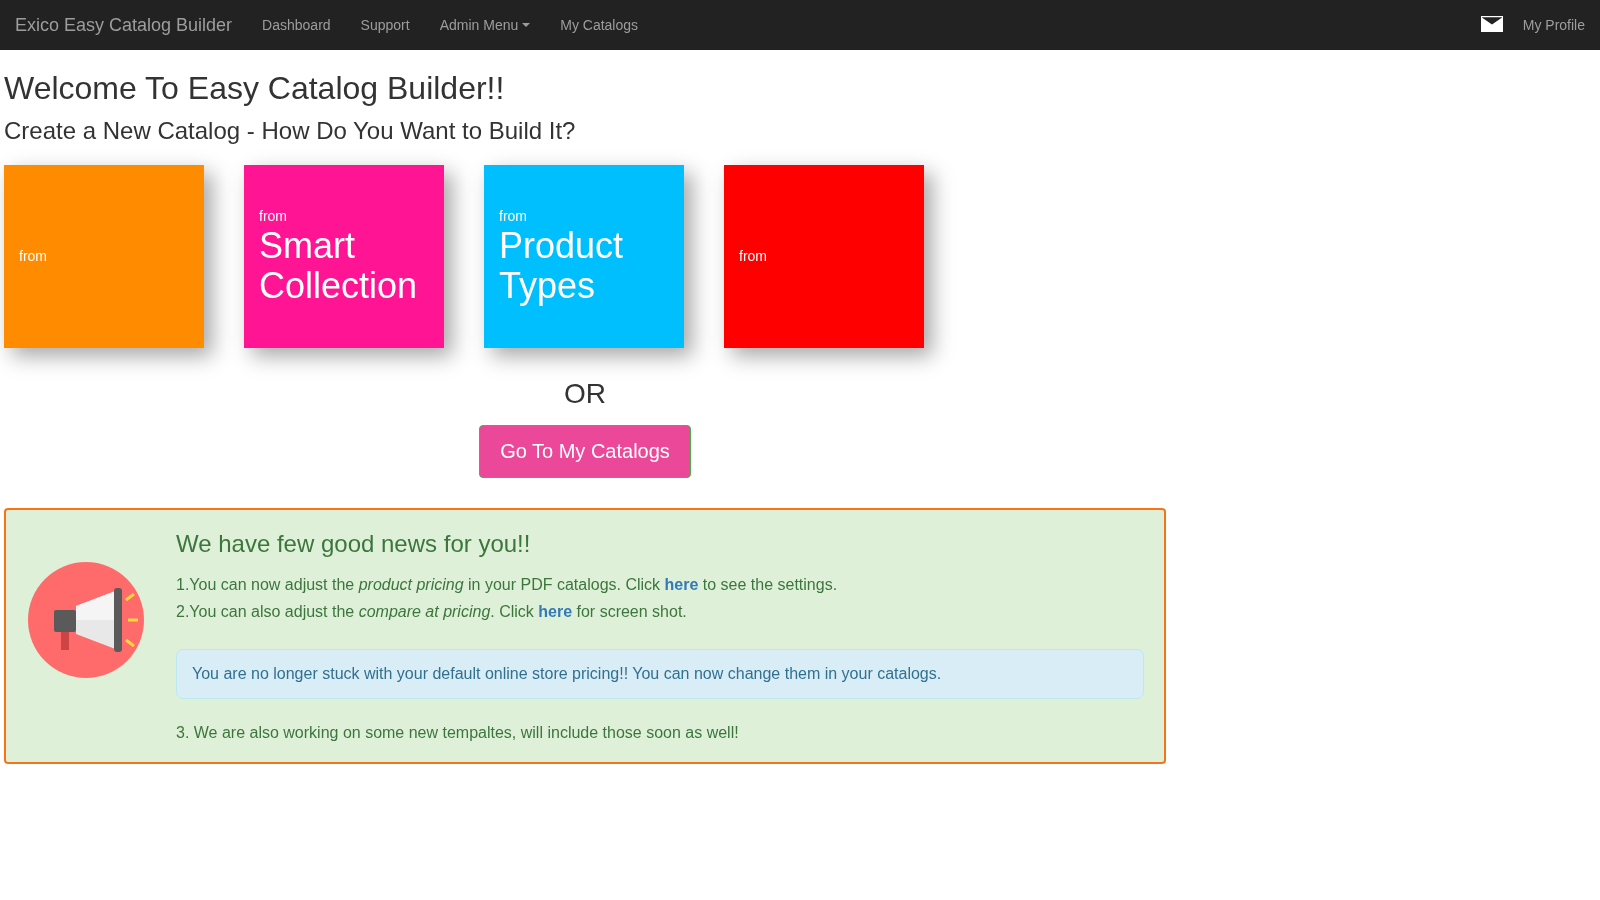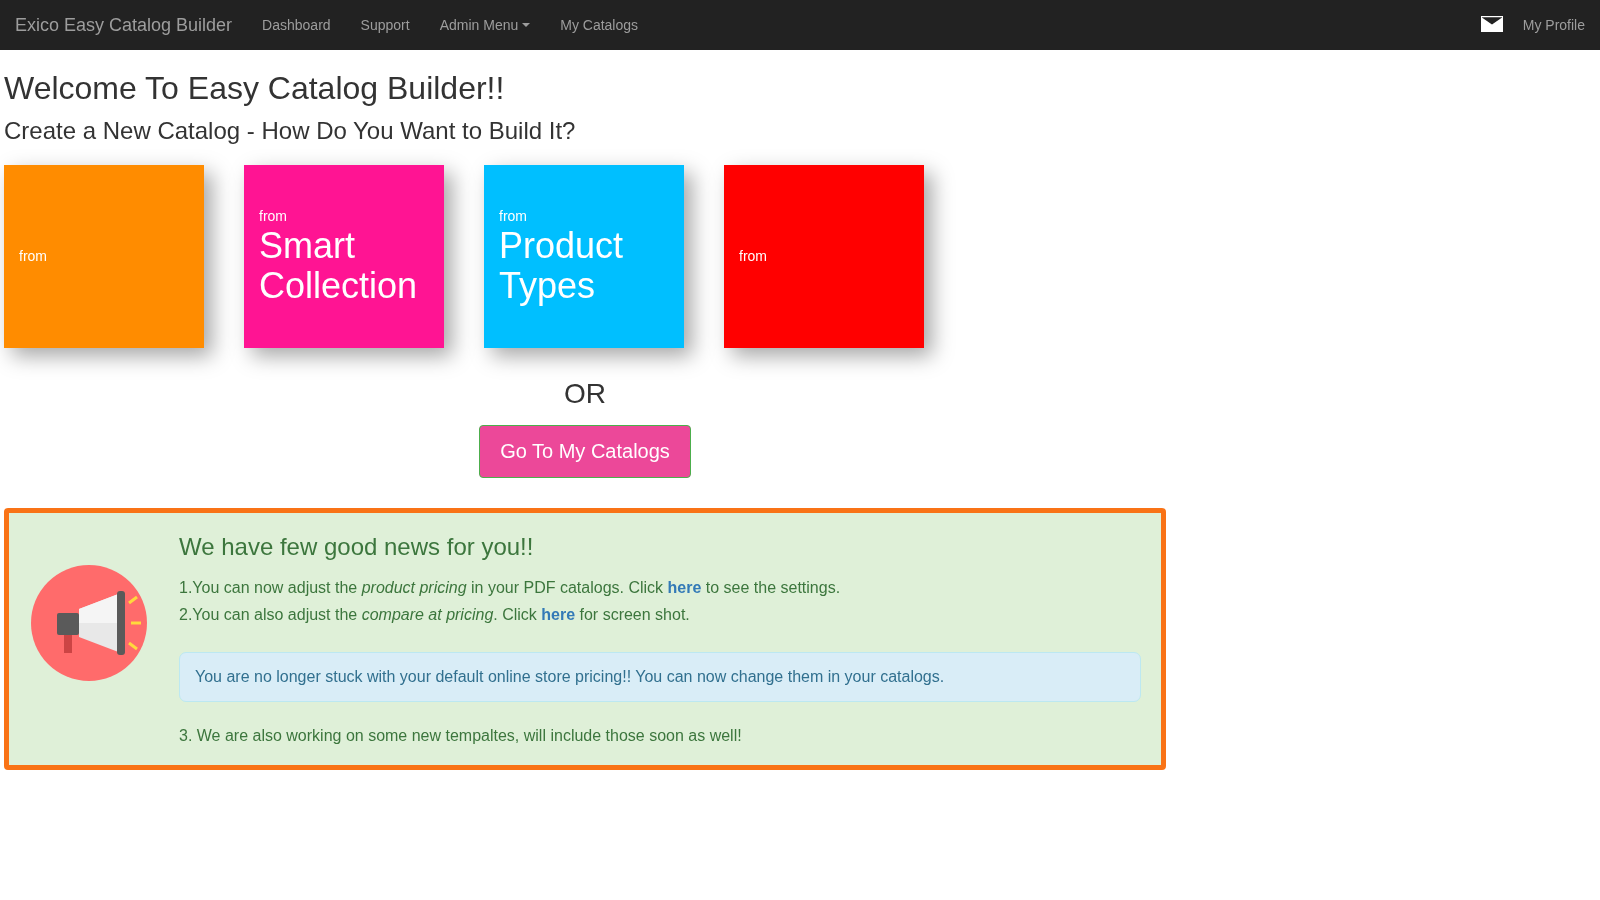--- a/index.html
+++ b/index.html
@@ -125,21 +125,21 @@
       color: #fff;
       padding: 14px 20px;
       font-size: 20px;
       border-radius: 4px;
       cursor: pointer;
       text-decoration: none;
       display: inline-block;
     }
     .news-panel {
       background: #dff0d8;
-      border: 5px solid #f97316;
+      border: 2px solid #f97316;
       border-radius: 4px;
       padding: 20px;
       display: flex;
       gap: 30px;
       align-items: flex-start;
     }
     .news-icon {
       flex-shrink: 0;
       margin-top: 30px;
     }

